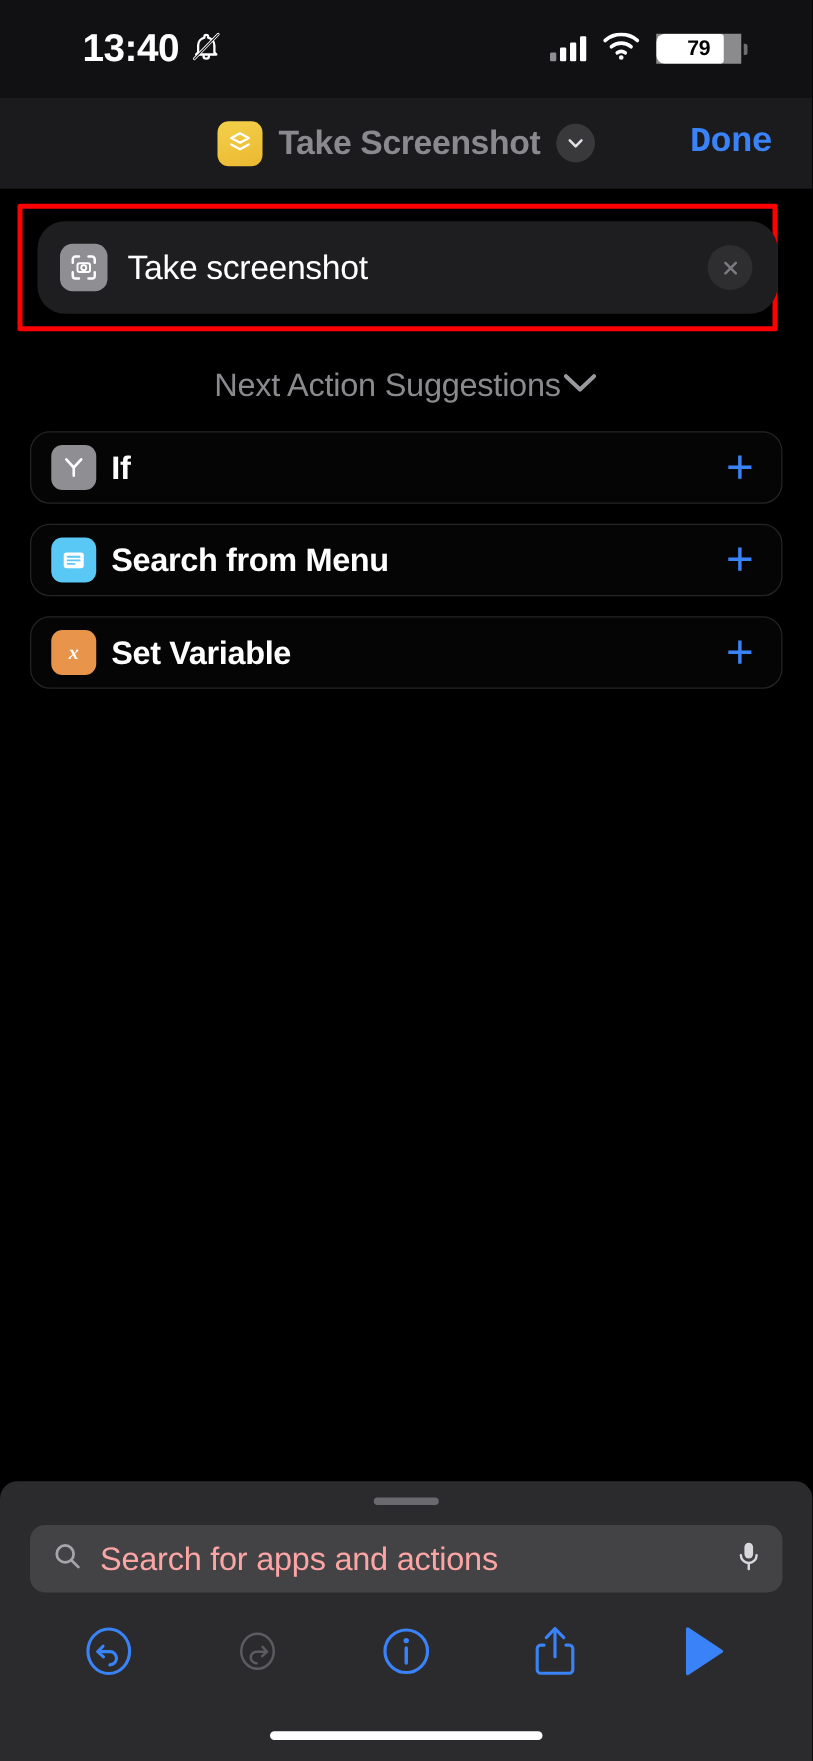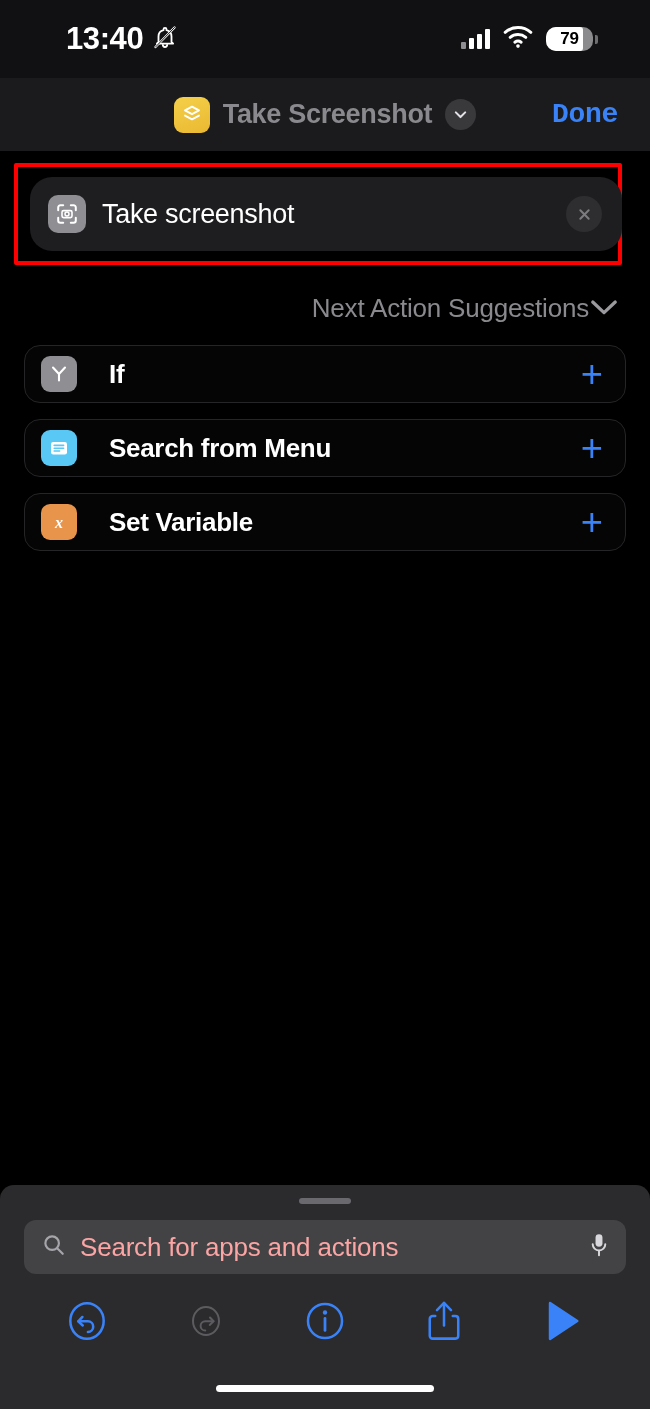--- a/index.html
+++ b/index.html
@@ -28,21 +28,21 @@
   .signal i { width:5px; background:#8e8e93; border-radius:1px; display:block; }
   .signal i.on { background:#fff; }
   .signal i:nth-child(1){ height:7px; }
   .signal i:nth-child(2){ height:11px; }
   .signal i:nth-child(3){ height:15px; }
   .signal i:nth-child(4){ height:20px; }
 
   
   .battery { position:relative; display:flex; align-items:center; }
   .battery-body {
-    width:47px; height:24px; border-radius:10px; background:#8b8b8d;
+    width:68px; height:24px; border-radius:0; background:#8b8b8d;
     position:relative; overflow:hidden;
   }
   .battery-fill {
     position:absolute; left:0; top:0; bottom:0; width:79%;
     background:#fff; border-radius:7px 3px 3px 7px;
   }
   .battery-pct {
     position:absolute; inset:0; display:flex; align-items:center; justify-content:center;
     font-size:17px; font-weight:700; color:#000; z-index:2; letter-spacing:-0.3px;
   }
@@ -98,34 +98,34 @@
     letter-spacing:-0.3px; flex:1;
   }
   .action-delete {
     width:36px; height:36px; border-radius:50%; background:#2e2e30;
     display:flex; align-items:center; justify-content:center; flex:none;
   }
 
   
   .sugg-header {
     position:absolute; left:31px; top:293px; width:588px;
-    display:flex; align-items:center; justify-content:flex-end;
+    display:flex; align-items:center; justify-content:center;
   }
   .sugg-title { color:#8a8a8e; font-size:26px; font-weight:500; letter-spacing:-0.2px; }
 
   .sugg-list { position:absolute; left:24px; top:345px; width:602px; }
   .sugg-row {
     height:58px; border:1px solid #252528; border-radius:16px; background:#050506;
     display:flex; align-items:center; padding:0 22px 0 16px; margin-bottom:16px;
   }
   .sugg-icon {
     width:36px; height:36px; border-radius:9px; flex:none;
     display:flex; align-items:center; justify-content:center;
   }
-  .sugg-label { color:#fff; font-size:26px; font-weight:600; margin-left:32px; flex:1; letter-spacing:-0.3px; }
+  .sugg-label { color:#fff; font-size:26px; font-weight:600; margin-left:12px; flex:1; letter-spacing:-0.3px; }
   .sugg-plus { color:#3a82f7; font-size:38px; font-weight:300; line-height:1; flex:none; }
 
   
   .sheet {
     position:absolute; left:0; bottom:0; width:650px; height:224px;
     background:#2b2b2d; border-radius:14px 14px 0 0;
   }
   .grabber {
     width:52px; height:6px; border-radius:3px; background:#6a6a6e;
     margin:13px auto 0;

